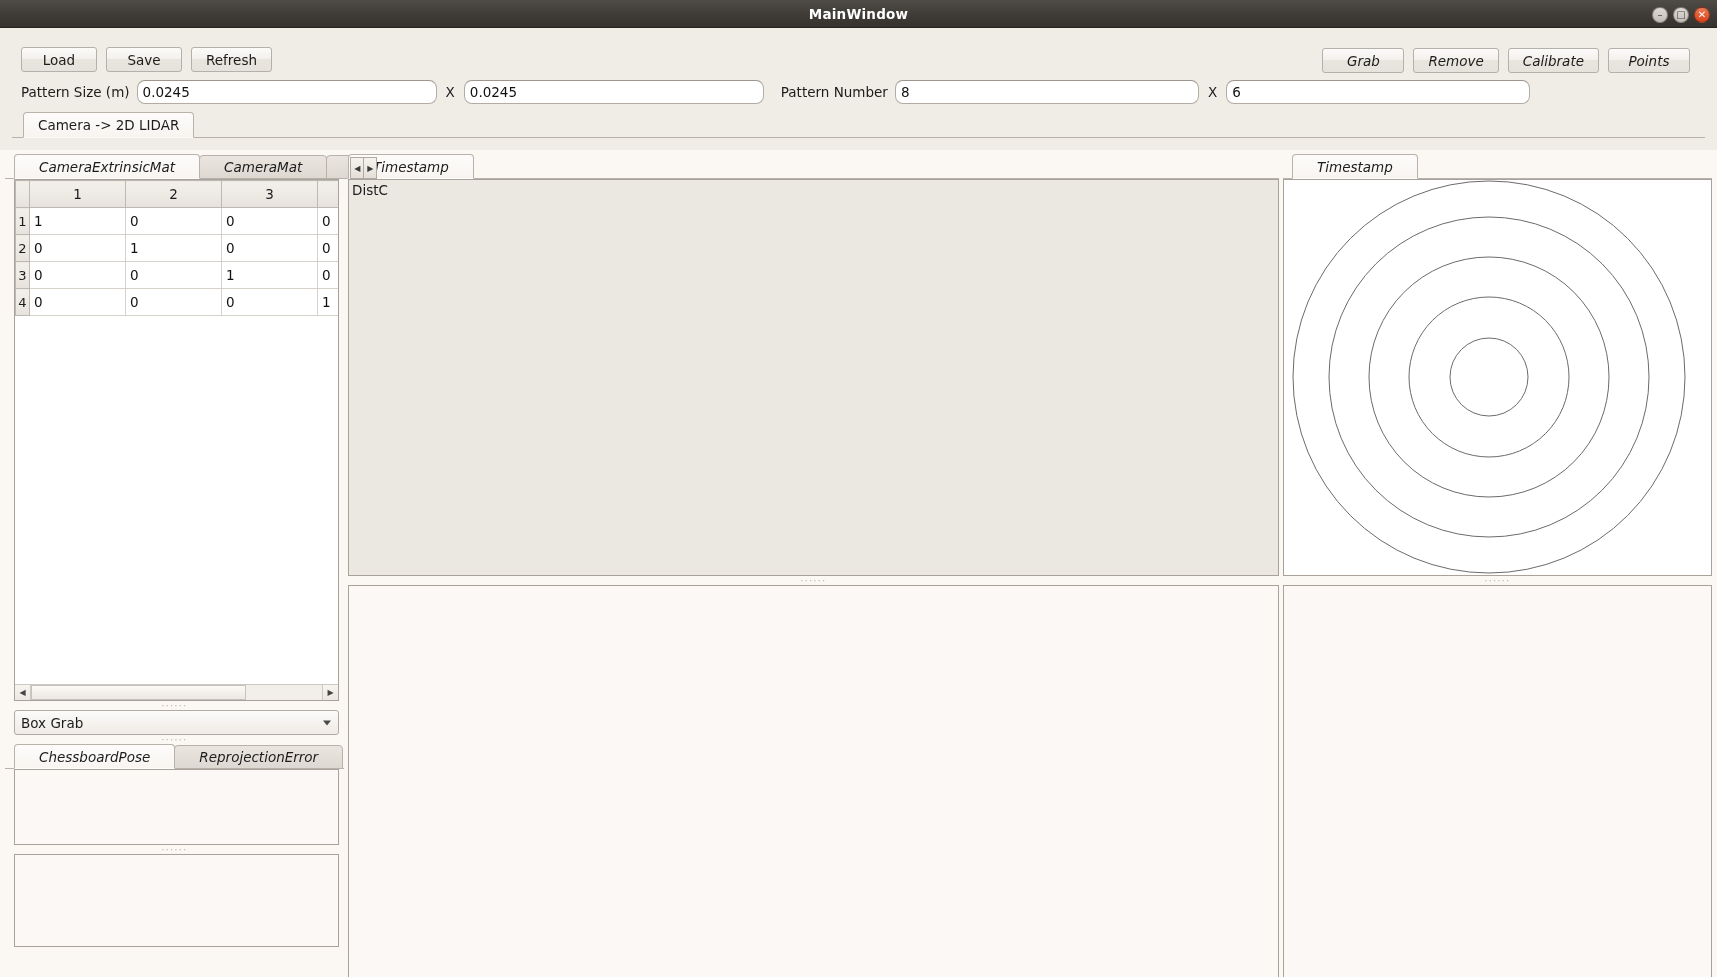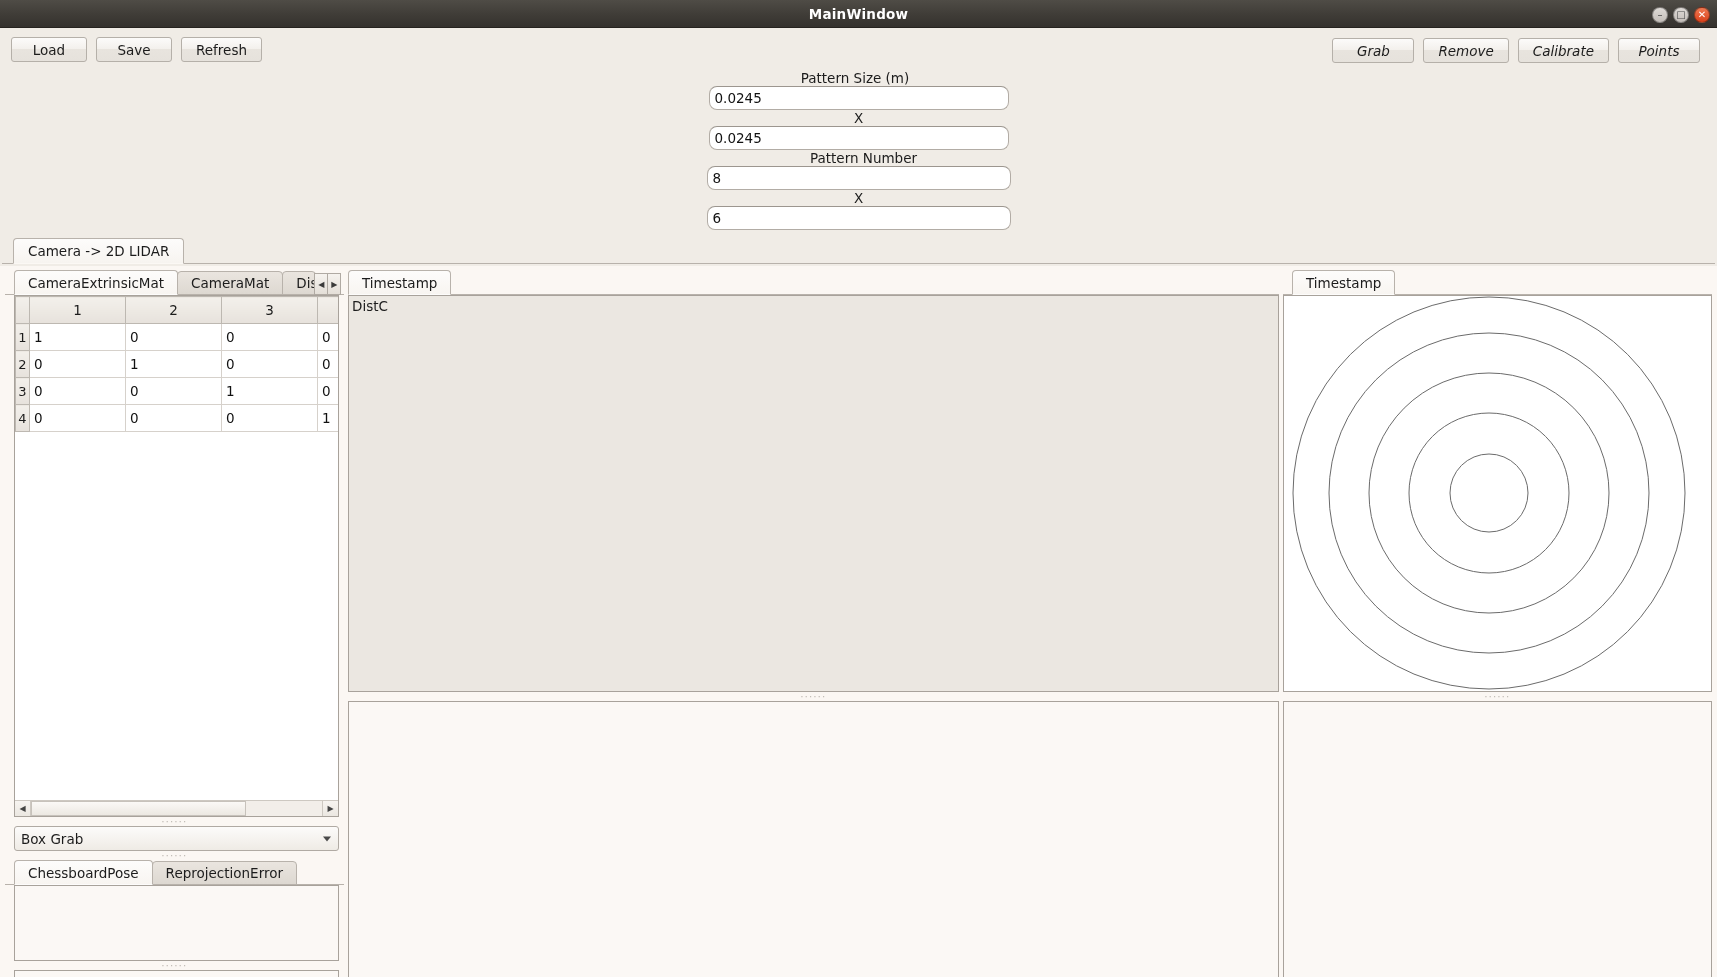--- a/index.html
+++ b/index.html
@@ -53,21 +53,21 @@
     border: 1px solid rgba(0,0,0,.35);
     box-sizing: border-box;
   }
   .win-btn.min { background: linear-gradient(to bottom,#dedad6,#c3bdb8); }
   .win-btn.max { background: linear-gradient(to bottom,#dedad6,#c3bdb8); }
   .win-btn.close { background: linear-gradient(to bottom,#f07a53,#d8401a); color:#fff; }
 
   
   .toolbar-area {
     background: #f0ece6;
-    padding: 2px;
+    padding: 12px;
   }
   .btn-row {
     display: flex;
     align-items: center;
     padding: 8px 9px 0 9px;
     height: 31px;
     box-sizing: border-box;
     position: relative;
   }
   .qbtn {
@@ -94,21 +94,20 @@
     display: flex;
     font-style: italic;
   }
   .btn-row .right-group .qbtn { min-width: 82px; margin-right: 0; margin-left: 9px; }
 
   .field-row {
     display: flex;
     align-items: center;
     padding: 9px 9px 7px 9px;
     box-sizing: border-box;
-    flex-direction: column;
   }
   .field-label {
     font-size: 13.5px;
     margin-right: 7px;
     white-space: nowrap;
   }
   .qinput {
     height: 24px;
     background: #ffffff;
     border: 1px solid #b2aca5;
@@ -171,33 +170,34 @@
     position: relative;
   }
   .tabstrip::after {
     content:"";
     position: absolute;
     left:0; right:0; bottom:0;
     height:1px; background:#b8b2ab;
   }
   .tab {
     height: 24px;
-    padding: 0 13px;
+    padding: 0 24px;
     display: flex; align-items: center;
     font-size: 13.5px;
     border: 1px solid #b8b2ab;
     border-radius: 4px 4px 0 0;
     margin-right: -1px;
     background: linear-gradient(to bottom,#eae5df,#ddd8d1);
     color: #1c1c1c;
     box-sizing: border-box;
     white-space: nowrap;
     position: relative;
     z-index: 1;
     cursor: default;
+    font-style: italic;
   }
   .tab.active {
     background: linear-gradient(to bottom,#fdfcfb,#f8f5f1);
     border-bottom-color: #fdfcfb;
     height: 25px;
     z-index: 3;
   }
   .tab.clipped { overflow: hidden; }
   .tabscroll {
     display:flex; align-self:flex-end; z-index:4;

